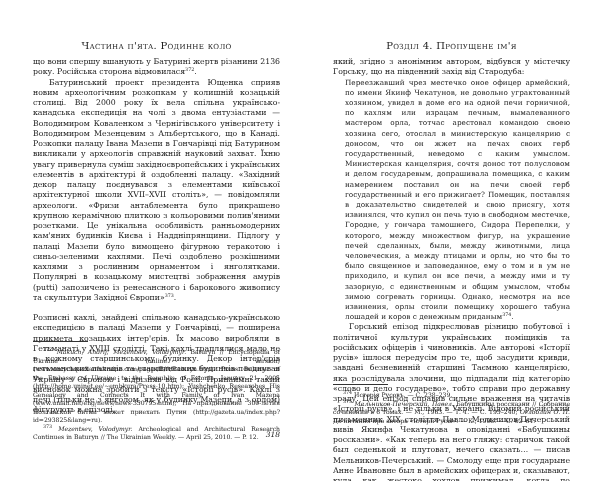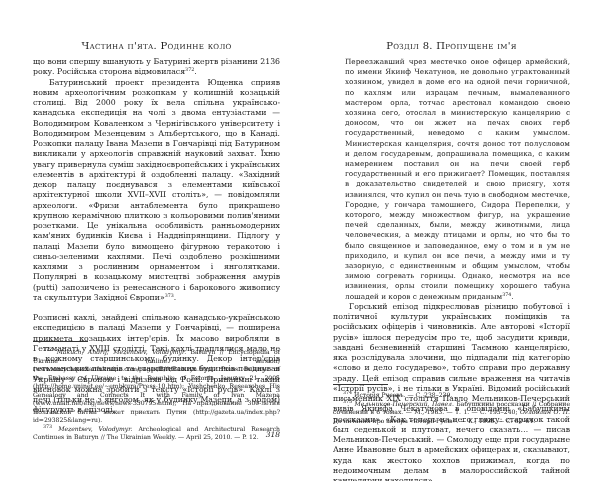--- a/index.html
+++ b/index.html
@@ -50,23 +50,24 @@
     <div class="footnotes">
       <div class="fn-rule"></div>
       <p class="fn"><sup>372</sup> <i>Makuch, Andrij; Mezentsev, Volodymyr.</i> <span>Baturyn // Encyclopedia of Ukraine (online version) (www.encyclopediaofukraine.com/pages/B/A/Baturyn.htm). Press Release of the Embassy of Ukraine to the Republic of Estonia, January 21, 2005 (http://home.uninet.ee/~embkura/Press-10.htm); Yushchenko Researches His Genealogy and Connects It with Family of Ivan Mazepa (www.unian.net/eng/news/news-350795.html); На празднование 300-летия Полтавской битвы может приехать Путин (http://gazeta.ua/index.php?id=293825&amp;lang=ru).</span></p>
       <p class="fn"><sup>373</sup> <i>Mezentsev, Volodymyr.</i> <span>Archeological and Architectural Research Continues in Baturyn // The Ukrainian Weekly. — April 25, 2010. — P. 12.</span></p>
     </div>
 
     <div class="page-number">318</div>
   </div>
 
   <div class="page right">
-    <div class="running-head">Розділ 8. Пропущене ім'я</div>
+    <div class="running-head">Розділ 4. Пропущене ім'я</div>
 
     <div class="body-text">
+      <p>який, згідно з анонімним автором, відбувся у містечку Горську, що на південний захід від Стародуба:</p>
       <p class="quote"><span>Переезжавший чрез местечко оное офицер армейский, по имени Якинф Чекатунов, не довольно уграктованный хозяином, увидел в доме его на одной печи горничной, по кахлям или израцам печным, вымалеванного мастером орла, тотчас арестовал командою своею хозяина сего, отослал в министерскую канцелярию с доносом, что он жжет на печах своих герб государственный, неведомо с каким умыслом. Министерская канцелярия, сочтя донос тот полусловом и делом государевым, допрашивала помещика, с каким намерением поставил он на печи своей герб государственный и его прижигает? Помещик, поставляя в доказательство свидетелей и свою присягу, хотя извинялся, что купил он печь тую в свободном местечке, Городне, у гончара тамошнего, Сидора Перепелки, у которого, между множеством фигур, на украшение печей сделанных, были, между животными, лица человеческия, а между птицами и орлы, но что бы то было священное и заповеданное, ему о том и в ум не приходило, и купил он все печи, а между ими и ту зазорную, с единственным и общим умыслом, чтобы зимою согревать горницы. Однако, несмотря на все извинения, орлы стоили помещику хорошего табуна лошадей и коров с денежным приданым</span><sup>374</sup>.</p>
       <p class="indent"><span>Горський епізод підкреслював різницю побутової і політичної культури українських поміщиків та російських офіцерів і чиновників. Але авторові «Історії русів» ішлося передусім про те, щоб засудити кривди, завдані безневинній старшині Таємною канцелярією, яка розслідувала злочини, що підпадали під категорію «слово и дело государево», тобто справи про державну зраду. Цей епізод справив сильне враження на читачів «Історії русів», і не тільки в Україні. Відомий російський письменник XIX століття Павло Мельников-Печерський вивів Якинфа Чекатунова в оповіданні «Бабушкины россказни». «Как теперь на него гляжу: старичок такой был седенькой и плутоват, нечего сказать… — писав Мельников-Печерський. — Смолоду еще при государыне Анне Ивановне был в армейских офицерах и, сказывают, куда как жестоко хохлов прижимал, когда по недоимочным делам в малороссийской тайной канцелярии находился»</span>.</p>
     </div>
 
     <div class="footnotes">
       <div class="fn-rule"></div>
       <p class="fn"><sup>374</sup> <span>Исторія Русовъ. — С. 238–239.</span></p>
       <p class="fn"><sup>375</sup> <i>Мельников-Печерский, Павел.</i> <span>Бабушкины россказни // Собрание сочинений в 6 томах. — М., 1963. — Т. 1. — С. 195–240;</span> <i>Оглоблин О. П.</i> <span>До питання про автора «Історії Русів». — К., 1998. — С. 62–64.</span></p>
     </div>
 

